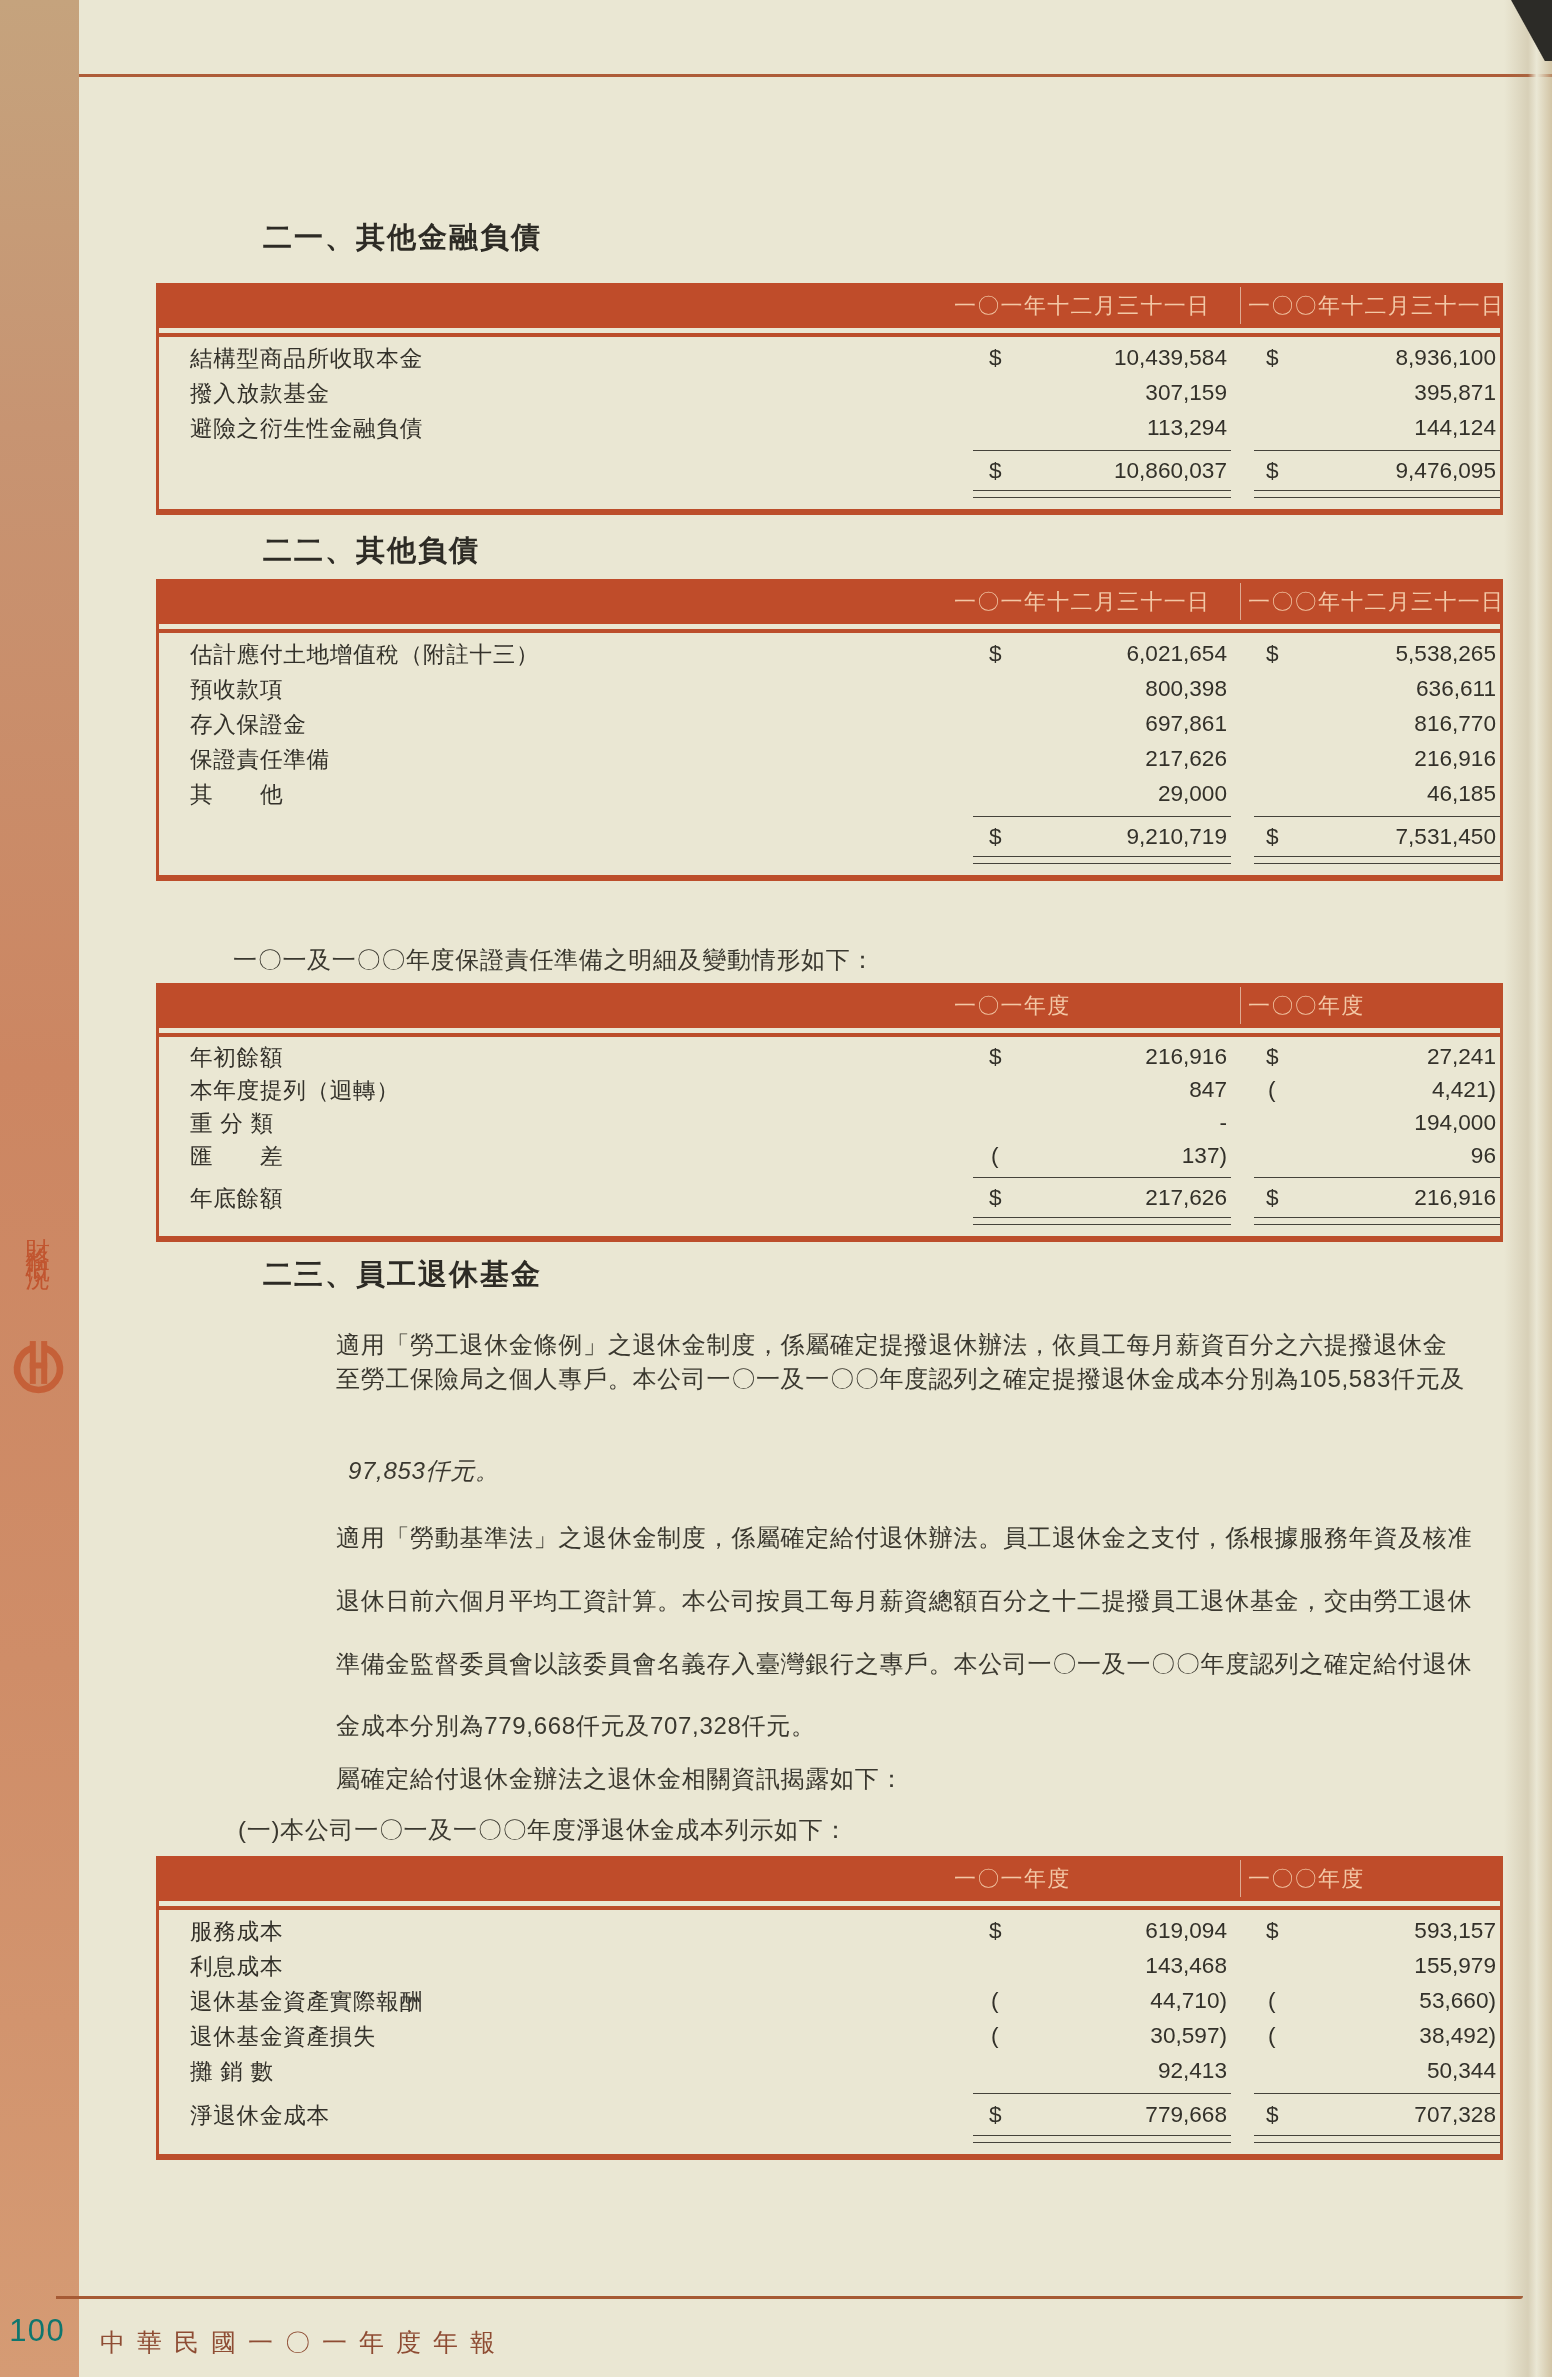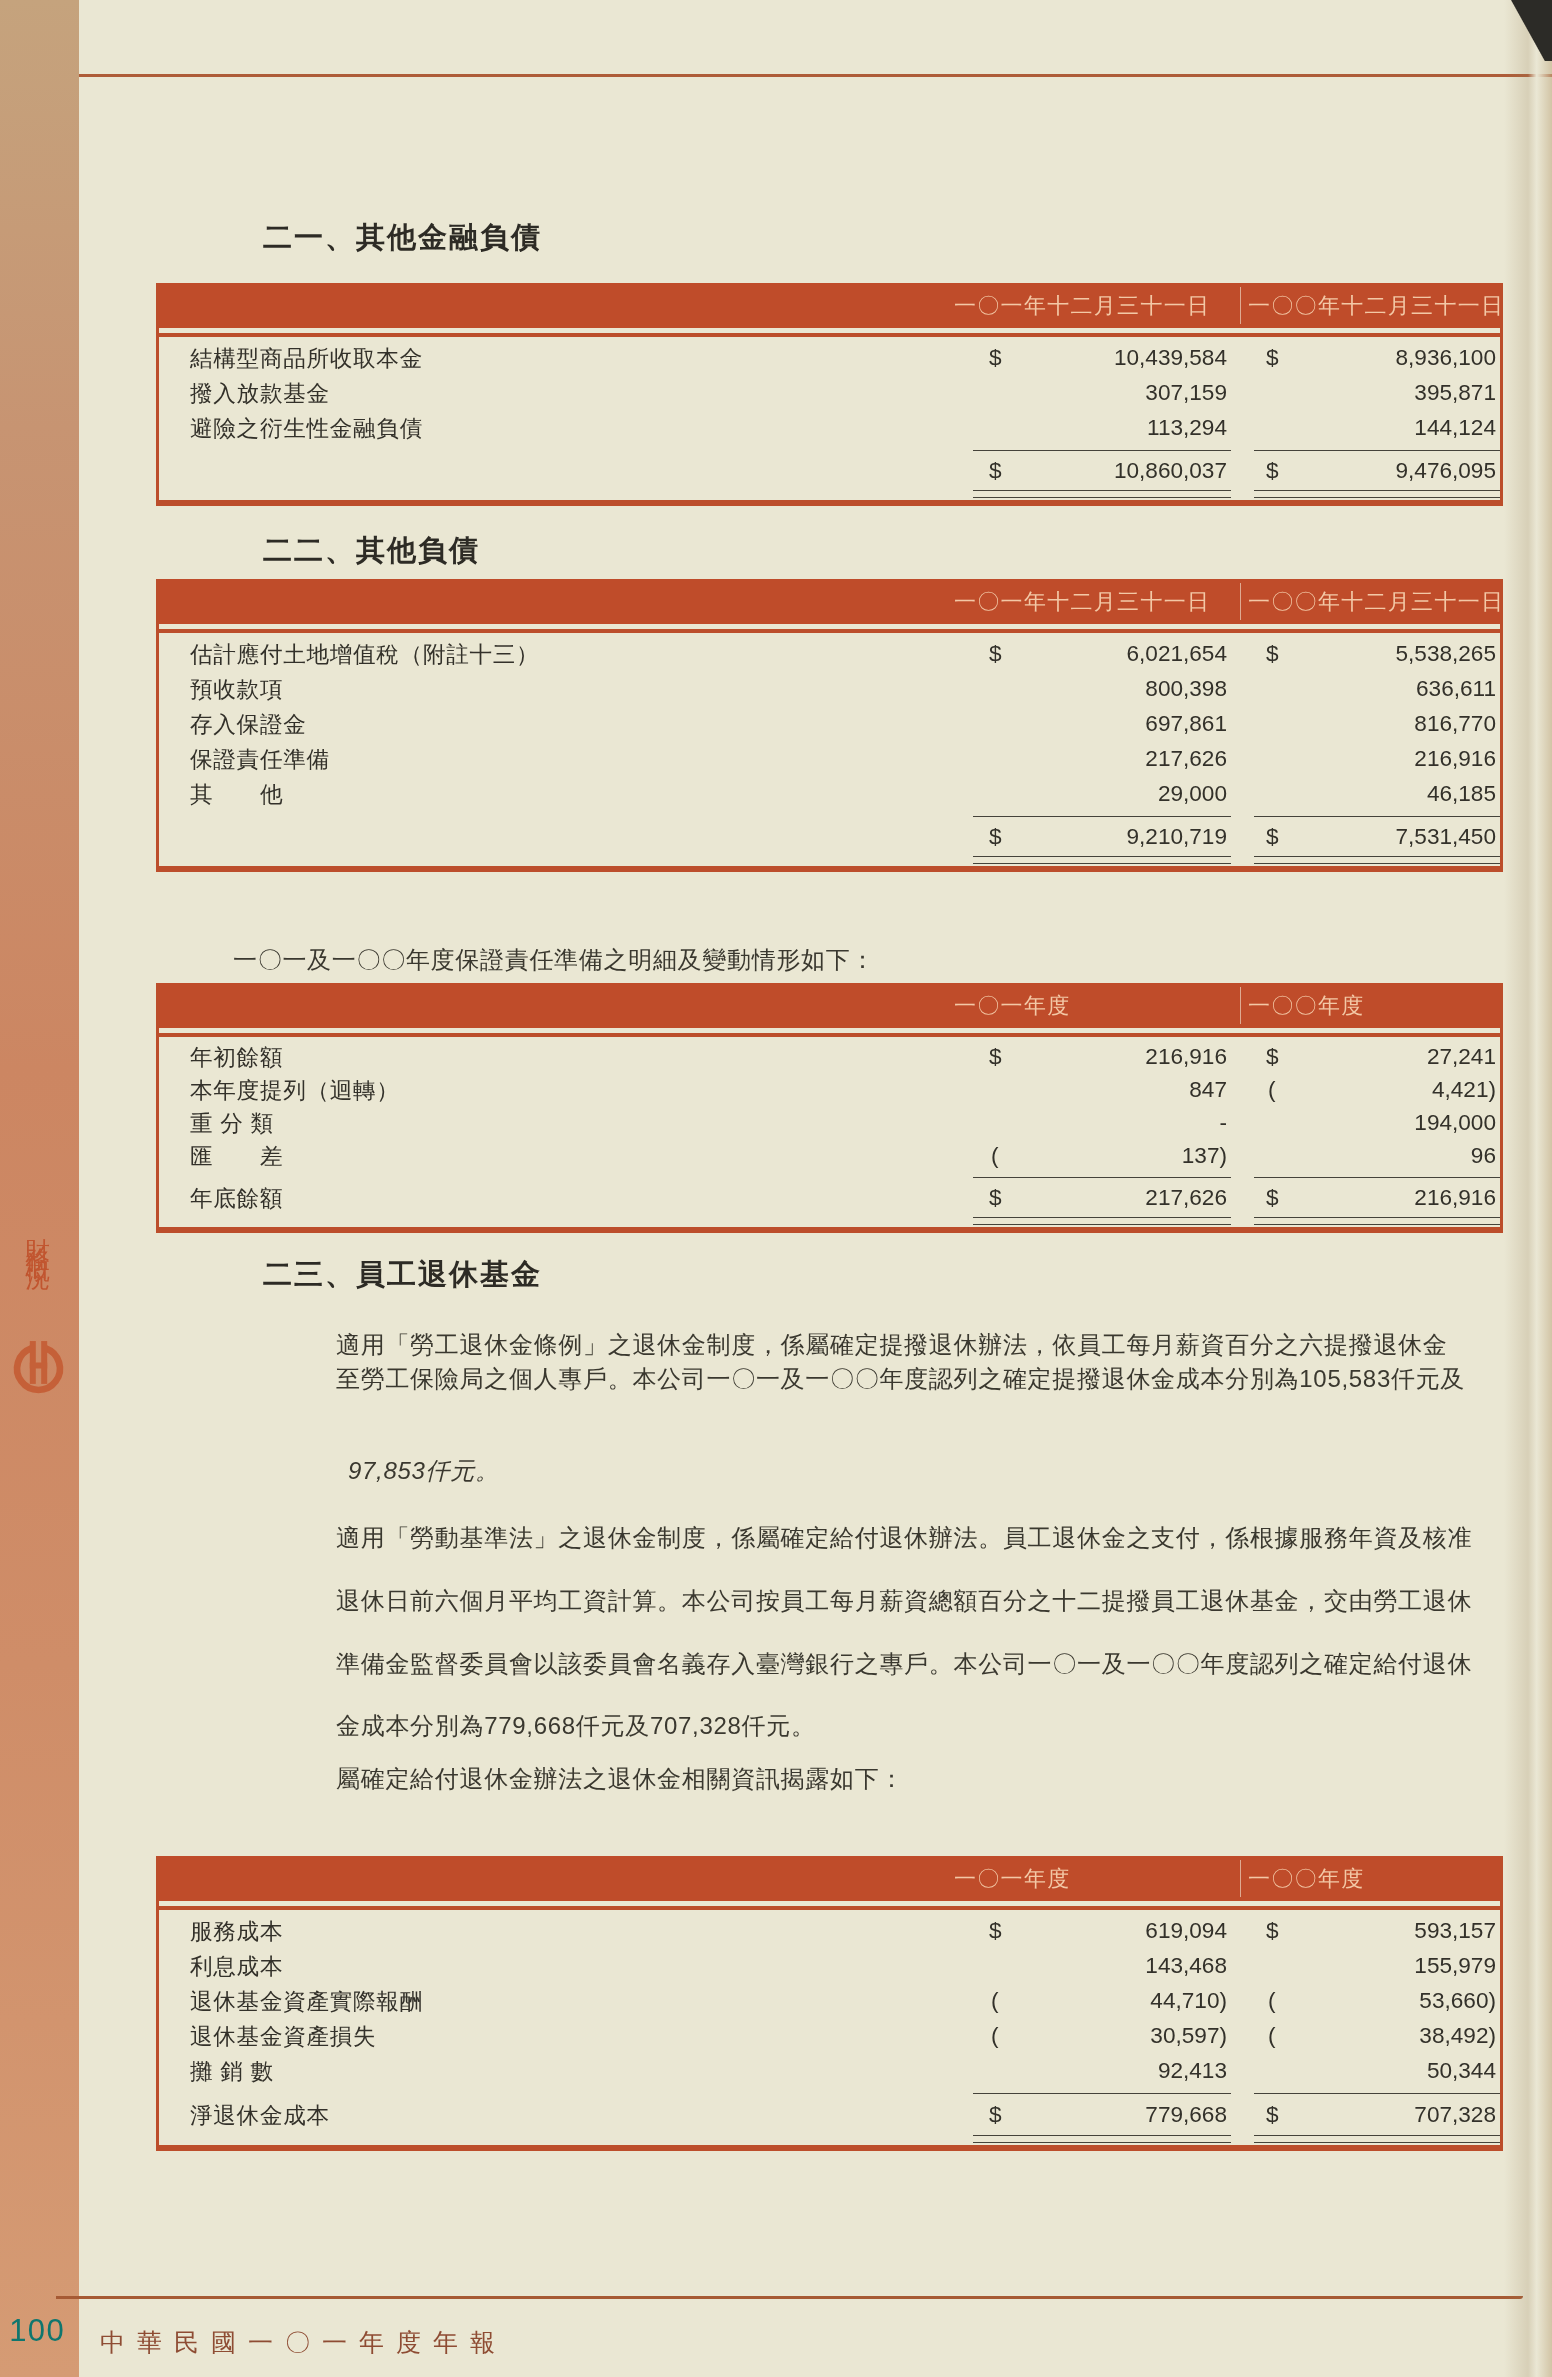--- a/index.html
+++ b/index.html
@@ -52,21 +52,21 @@
     border-left:3.3px solid #bc4e2b; border-right:3.3px solid #bc4e2b; border-bottom:6px solid #bc4e2b;
     background:#eae7d3;
   }
   .band{ position:relative; height:45px; background:#bf4c2a; }
   .band .bh{ position:absolute; top:0; height:45px; line-height:45px; text-align:left;
     font-size:22px; letter-spacing:1.3px; color:#f3c8a6; white-space:nowrap; }
   .band .bh1{ left:795px; width:286px; }
   .band .bh2{ left:1089px; width:248px; }
   .band .bsep{ position:absolute; left:1081px; top:4px; bottom:4px; width:1.3px; background:rgba(244,233,216,.6); }
   .band-underline{ height:3.3px; background:#bc4e2b; margin-top:5.3px; }
-  .tbody{ padding-top:4px; padding-bottom:0; }
+  .tbody{ padding-top:4px; padding-bottom:9px; }
   .trow{ position:relative; }
   .trow span{ position:absolute; top:50%; transform:translateY(-50%); font-size:22.6px; color:#33312a; }
   .rlabel{ left:31px; white-space:nowrap; letter-spacing:0.7px; }
   .dsym1{ left:830px; } .dsym2{ left:1107px; }
   .psym1{ left:832px; } .psym2{ left:1109px; }
   .val1{ left:814px; width:254px; text-align:right; }
   .val2{ left:1095px; width:242px; text-align:right; }
   .srule,.drule{ position:relative; }
   .srule{ height:9.3px; } .drule{ height:12px; }
   .srule i, .drule i{ position:absolute; display:block; }
@@ -247,20 +247,21 @@
       <div class="flow-line" style="left: 336px; top: 1329px;">適用「勞工退休金條例」之退休金制度，係屬確定提撥退休辦法，依員工每月薪資百分之六提撥退休金</div>
       <div class="flow-line" style="left: 336px; top: 1363px;">至勞工保險局之個人專戶。本公司一〇一及一〇〇年度認列之確定提撥退休金成本分別為105,583仟元及</div>
       <div class="flow-line" style="left: 348px; top: 1455px; font-style: italic;">97,853仟元。</div>
       <div class="flow-line" style="left: 336px; top: 1522px;">適用「勞動基準法」之退休金制度，係屬確定給付退休辦法。員工退休金之支付，係根據服務年資及核准</div>
       <div class="flow-line" style="left: 336px; top: 1585px;">退休日前六個月平均工資計算。本公司按員工每月薪資總額百分之十二提撥員工退休基金，交由勞工退休</div>
       <div class="flow-line" style="left: 336px; top: 1648px;">準備金監督委員會以該委員會名義存入臺灣銀行之專戶。本公司一〇一及一〇〇年度認列之確定給付退休</div>
       <div class="flow-line" style="left: 336px; top: 1710px;">金成本分別為779,668仟元及707,328仟元。</div>
     </div>
 
   <div class="flow-line" style="left:336px; top:1763px">屬確定給付退休金辦法之退休金相關資訊揭露如下：</div>
+  <div class="flow-line" style="left:238px; top:1814px">(一)本公司一〇一及一〇〇年度淨退休金成本列示如下：</div>
 
   <div class="ftable" id="table-pension" style="top:1856px">
       <div class="band">
         <div class="bh bh1">一〇一年度</div>
         <div class="bsep"></div>
         <div class="bh bh2">一〇〇年度</div>
       </div>
       <div class="band-underline"></div>
       <div class="tbody">
         <div class="trow" style="height: 35px;">

